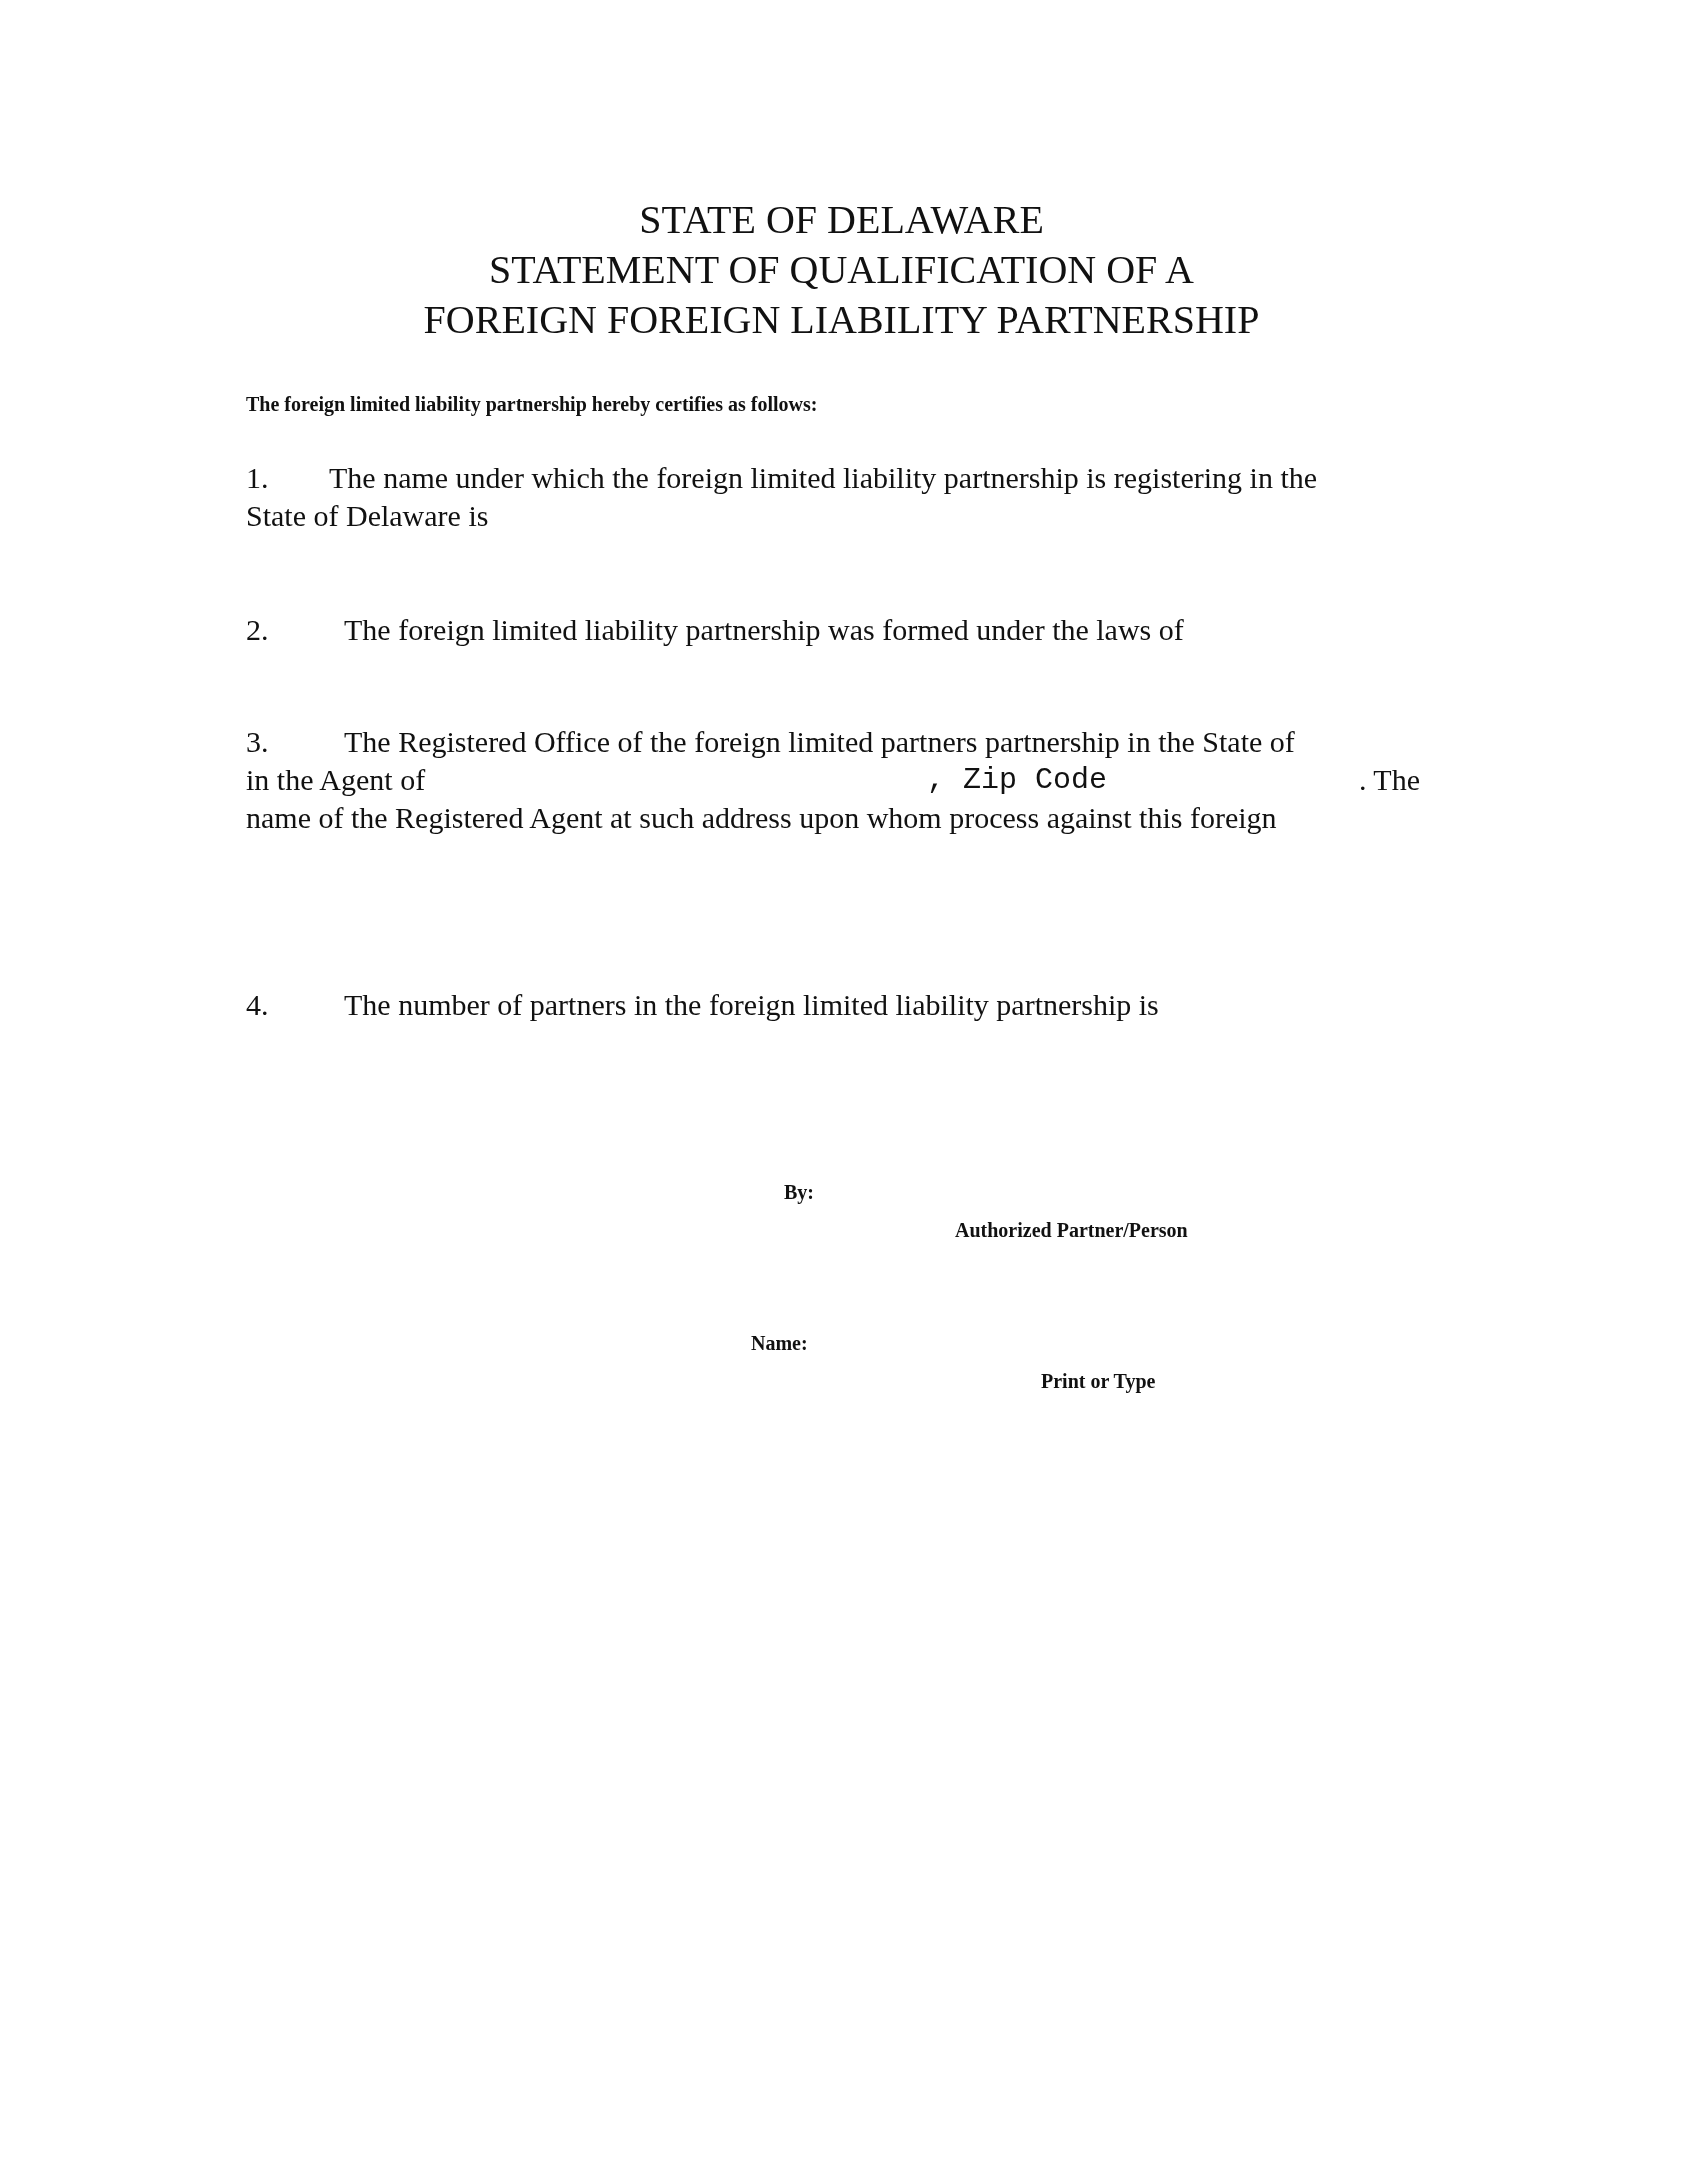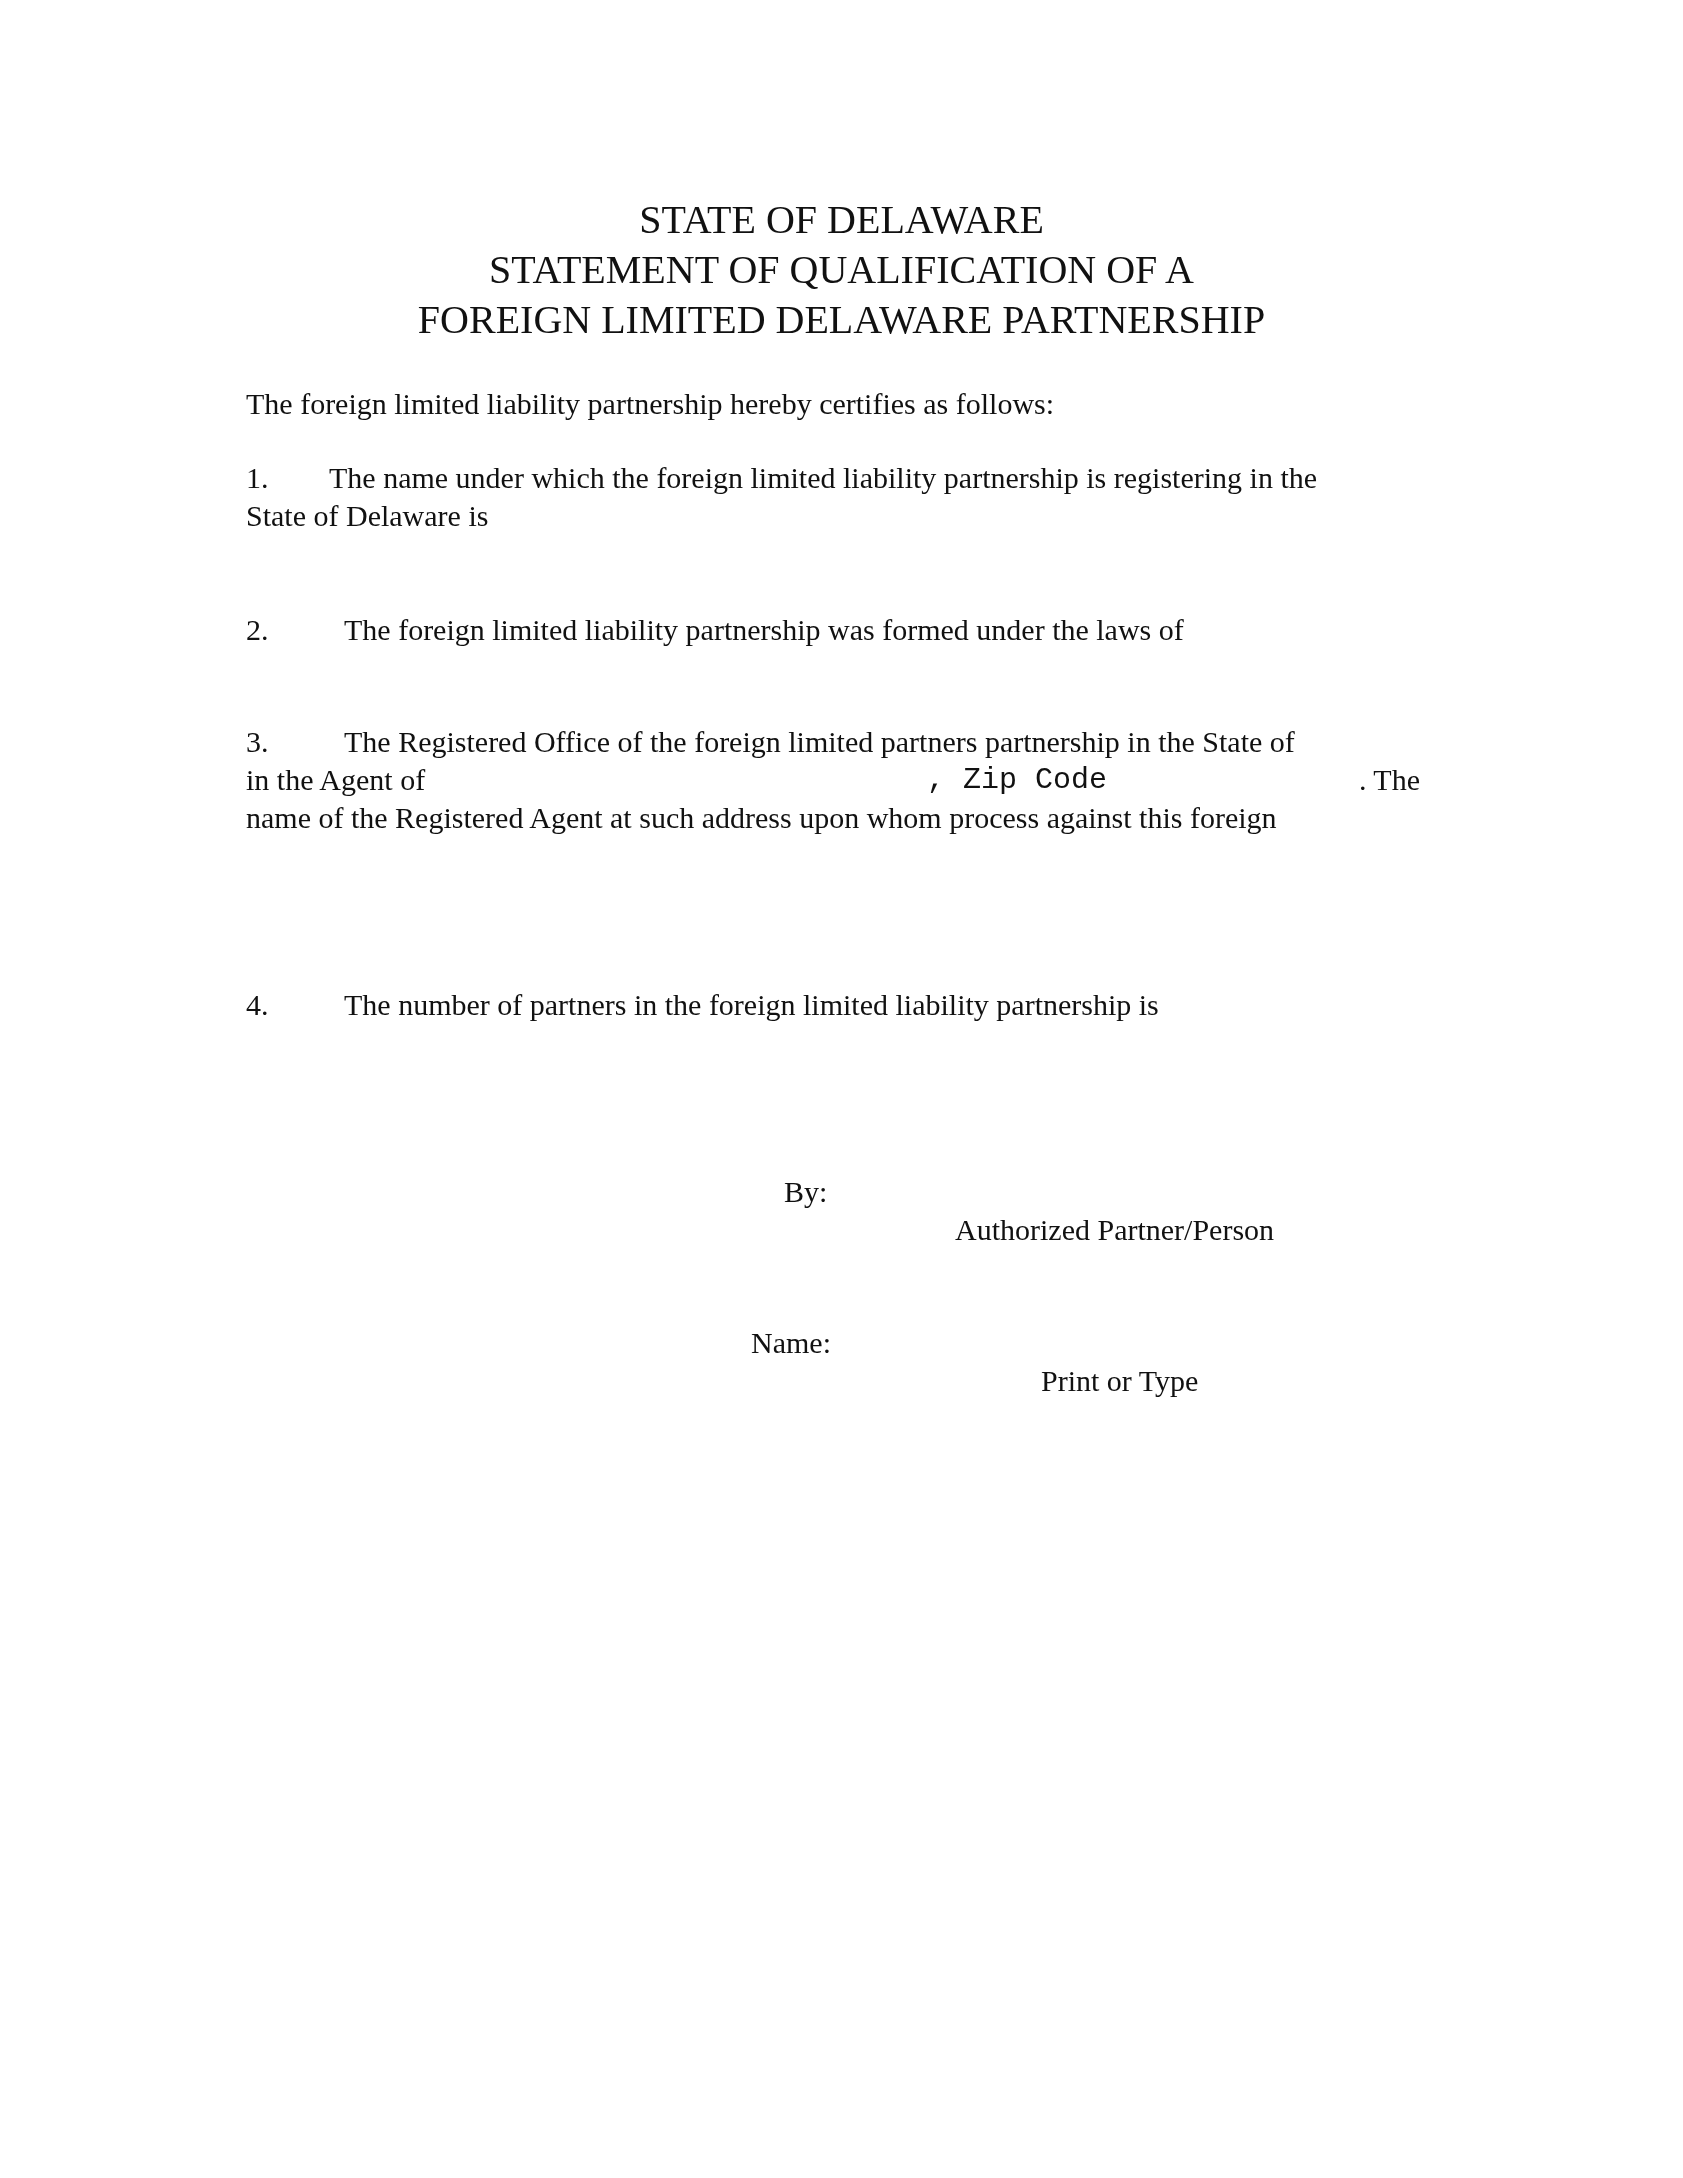--- a/index.html
+++ b/index.html
@@ -1,33 +1,33 @@
 <!DOCTYPE html>
 <html><head>
 <meta charset="utf-8">
 <style>
   html, body { margin: 0; padding: 0; background: #ffffff; }
   body { width: 1683px; height: 2178px; position: relative; overflow: hidden;
          font-family: "Liberation Serif", "DejaVu Serif", serif; color: #111111; }
   .title { position: absolute; left: 0; width: 1683px; text-align: center;
            font-size: 40px; line-height: 50px; top: 195px; }
   .title div { white-space: nowrap; }
-  .txt { position: absolute; font-size: 30px; line-height: 38px; white-space: nowrap; }
+  .txt { position: absolute; font-size: 20px; line-height: 38px; white-space: nowrap; font-weight: bold; }
   .para { position: absolute; left: 246px; width: 1174px; font-size: 30px; line-height: 38px; }
   .row { position: relative; height: 38px; white-space: nowrap; }
   .row span { position: absolute; top: 0; }
   .num { left: 0; }
 </style>
 </head>
 <body>
 
 <div class="title">
   <div>STATE OF DELAWARE</div>
   <div>STATEMENT OF QUALIFICATION OF A</div>
-  <div>FOREIGN LIMITED DELAWARE PARTNERSHIP</div>
+  <div>FOREIGN FOREIGN LIABILITY PARTNERSHIP</div>
 </div>
 
 <div class="txt" style="left:246px; top:385px;">The foreign limited liability partnership hereby certifies as follows:</div>
 
 <div class="para" style="top:459px;">
   <div class="row">
     <span class="num">1.</span>
     <span style="left:83px;">The name under which the foreign limited liability partnership is registering in the</span>
   </div>
   <div class="row">

